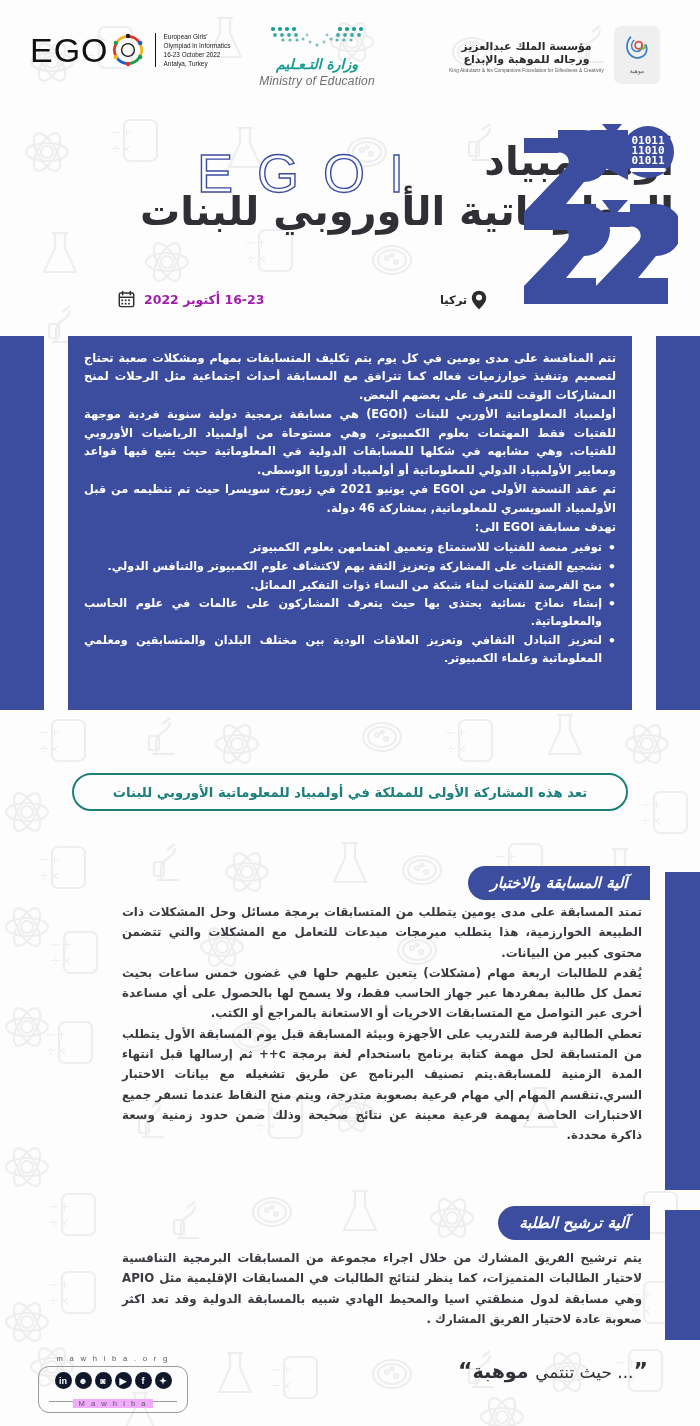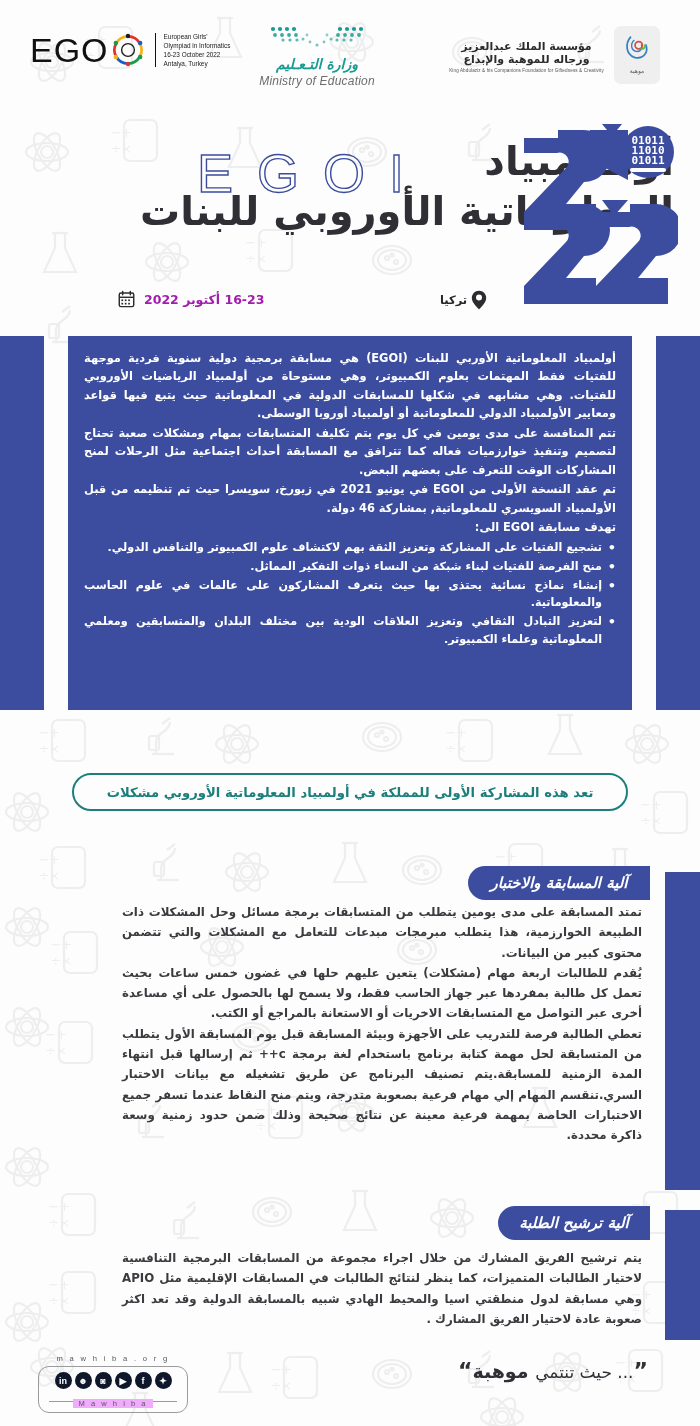--- a/index.html
+++ b/index.html
@@ -600,35 +600,36 @@
         </svg>
         <span class="meta-loc-txt">تركيا</span>
       </div>
     </div>
   </div>
 
   <div id="intro-panel">
     <div class="intro-bar-left"></div>
     <div class="intro-bar-right"></div>
     <div class="intro-main">
+      <p class="intro-p">تتم المنافسة على مدى يومين في كل يوم يتم تكليف المتسابقات بمهام ومشكلات صعبة تحتاج لتصميم وتنفيذ خوارزميات فعاله كما تترافق مع المسابقة أحداث اجتماعية مثل الرحلات لمنح المشاركات الوقت للتعرف على بعضهم البعض.</p>
       <p class="intro-p">أولمبياد المعلوماتية الأوربي للبنات (EGOI) هي مسابقة برمجية دولية سنوية فردية موجهة للفتيات فقط المهتمات بعلوم الكمبيوتر، وهي مستوحاة من أولمبياد الرياضيات الأوروبي للفتيات. وهي مشابهه في شكلها للمسابقات الدولية في المعلوماتية حيث يتبع فيها قواعد ومعايير الأولمبياد الدولي للمعلوماتية أو أولمبياد أوروبا الوسطى.</p>
-      <p class="intro-p">تتم المنافسة على مدى يومين في كل يوم يتم تكليف المتسابقات بمهام ومشكلات صعبة تحتاج لتصميم وتنفيذ خوارزميات فعاله كما تترافق مع المسابقة أحداث اجتماعية مثل الرحلات لمنح المشاركات الوقت للتعرف على بعضهم البعض.</p>
       <p class="intro-p">تم عقد النسخة الأولى من EGOI في يونيو 2021 في زيورخ، سويسرا حيث تم تنظيمه من قبل الأولمبياد السويسري للمعلوماتية, بمشاركة 46 دولة.</p>
       <div class="intro-sub">تهدف مسابقة EGOI الى:</div>
       <ul class="intro-list">
+        <li>توفير منصة للفتيات للاستمتاع وتعميق اهتمامهن بعلوم الكمبيوتر</li>
         <li>تشجيع الفتيات على المشاركة وتعزيز الثقة بهم لاكتشاف علوم الكمبيوتر والتنافس الدولي.</li>
         <li>منح الفرصة للفتيات لبناء شبكة من النساء ذوات التفكير المماثل.</li>
         <li>إنشاء نماذج نسائية يحتذى بها حيث يتعرف المشاركون على عالمات في علوم الحاسب والمعلوماتية.</li>
         <li>لتعزيز التبادل الثقافي وتعزيز العلاقات الودية بين مختلف البلدان والمتسابقين ومعلمي المعلوماتية وعلماء الكمبيوتر.</li>
       </ul>
     </div>
   </div>
 
   <div id="green-pill">
-    <span>تعد هذه المشاركة الأولى للمملكة في أولمبياد المعلوماتية الأوروبي مشكلات</span>
+    <span>تعد هذه المشاركة الأولى للمملكة في أولمبياد للمعلوماتية الأوروبي للبنات</span>
   </div>
 
   <div class="sec-bar" style="top:872px; height:318px;"></div>
   <div class="sec-header" style="top:866px; right:50px; width:182px;">
     <span>آلية المسابقة والاختبار</span>
   </div>
   <div class="sec-body" style="top:902px; right:58px; width:520px;">
     <p>تمتد المسابقة على مدى يومين يتطلب من المتسابقات برمجة مسائل وحل المشكلات ذات الطبيعة الخوارزمية، هذا يتطلب مبرمجات مبدعات للتعامل مع المشكلات والتي تتضمن محتوى كبير من البيانات.</p>
     <p>يُقدم للطالبات اربعة مهام (مشكلات) يتعين عليهم حلها في غضون خمس ساعات بحيث تعمل كل طالبة بمفردها عبر جهاز الحاسب فقط، ولا يسمح لها بالحصول على أي مساعدة أخرى عبر التواصل مع المتسابقات الاخريات أو الاستعانة بالمراجع أو الكتب.</p>
     <p>تعطي الطالبة فرصة للتدريب على الأجهزة وبيئة المسابقة قبل يوم المسابقة الأول يتطلب من المتسابقة لحل مهمة كتابة برنامج باستخدام لغة برمجة c++ ثم إرسالها قبل انتهاء المدة الزمنية للمسابقة.يتم تصنيف البرنامج عن طريق تشغيله مع بيانات الاختبار السري.تنقسم المهام إلي مهام فرعية بصعوبة متدرجة، ويتم منح النقاط عندما تسفر جميع الاختبارات الخاصة بمهمة فرعية معينة عن نتائج صحيحة وذلك ضمن حدود زمنية وسعة ذاكرة محددة.</p>

